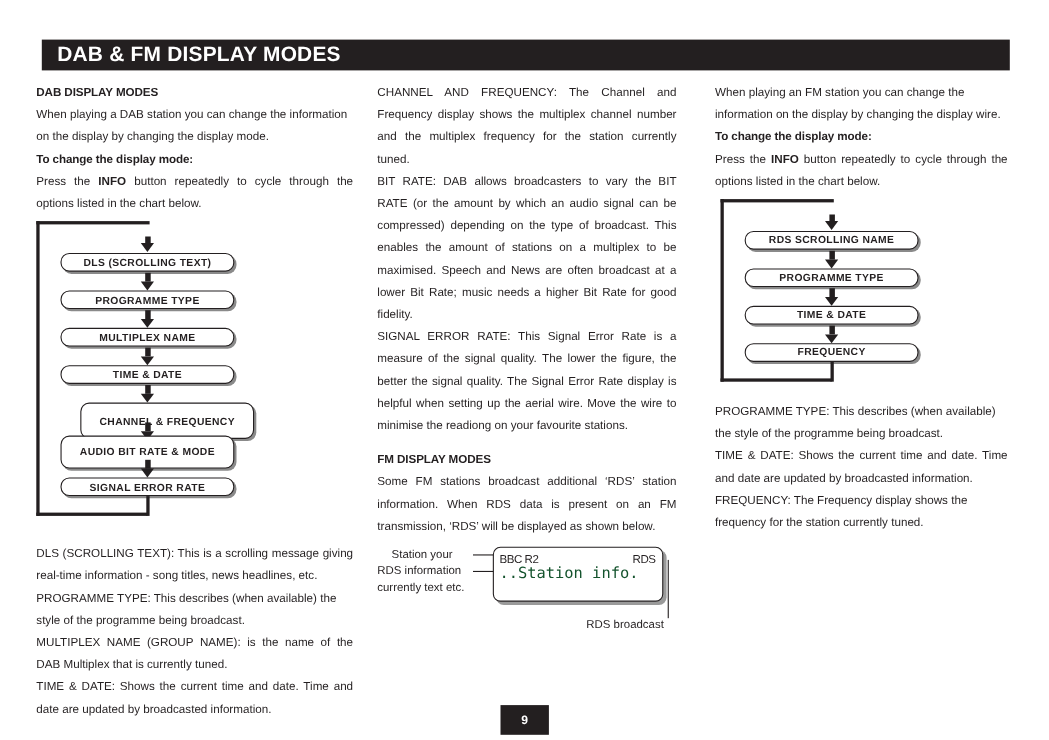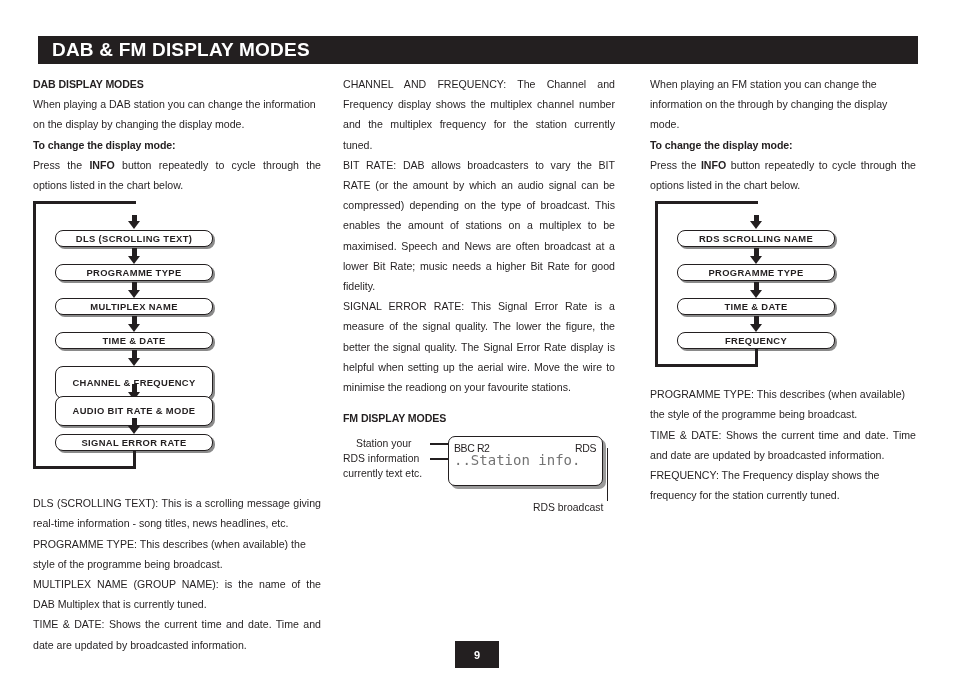--- a/index.html
+++ b/index.html
@@ -133,21 +133,21 @@
     letter-spacing: -0.4px;
     color: #231f20;
   }
   #lcd-line-2 {
     position: absolute;
     left: 5px;
     top: 13px;
     font-family: "DejaVu Sans Mono", monospace;
     font-size: 14px;
     letter-spacing: 0px;
-    color: #737373;
+    color: #14532d;
     white-space: pre;
   }
   .callout-label {
     position: absolute;
     font-size: 10.4px;
     line-height: 15px;
     white-space: nowrap;
     color: #231f20;
   }
   .leader {
@@ -207,21 +207,21 @@
         <div class="flow-box" style="left: 22px; top: 90px; width: 158px; height: 17px;">
           <span>MULTIPLEX NAME</span>
         </div>
         <div class="arrow-stem" style="left: 98.5px; top: 108px; height: 8px;"></div>
         <div class="arrow-head" style="left: 95px; top: 116px;"></div>
         <div class="flow-box" style="left: 22px; top: 124px; width: 158px; height: 17px;">
           <span>TIME &amp; DATE</span>
         </div>
         <div class="arrow-stem" style="left: 98.5px; top: 142px; height: 8px;"></div>
         <div class="arrow-head" style="left: 95px; top: 150px;"></div>
-        <div class="flow-box" style="left: 22px; top: 158px; width: 158px; height: 33px;">
+        <div class="flow-box" style="left: 40px; top: 158px; width: 158px; height: 33px;">
           <span>CHANNEL &amp; FREQUENCY</span>
         </div>
         <div class="arrow-stem" style="left: 98.5px; top: 176px; height: 8px;"></div>
         <div class="arrow-head" style="left: 95px; top: 184px;"></div>
         <div class="flow-box" style="left: 22px; top: 188px; width: 158px; height: 30px;">
           <span>AUDIO BIT RATE &amp; MODE</span>
         </div>
         <div class="arrow-stem" style="left: 98.5px; top: 210px; height: 8px;"></div>
         <div class="arrow-head" style="left: 95px; top: 218px;"></div>
         <div class="flow-box" style="left: 22px; top: 226px; width: 158px; height: 17px;">
@@ -244,20 +244,21 @@
 
 <div class="column" id="col-2">
 
   <p class="para">CHANNEL AND FREQUENCY: The Channel and Frequency display shows the multiplex channel number and the multiplex frequency for the station currently tuned.</p>
   <p class="para">BIT RATE: DAB allows broadcasters to vary the BIT RATE (or the amount by which an audio signal can be compressed) depending on the type of broadcast. This enables the amount of stations on a multiplex to be maximised. Speech and News are often broadcast at a lower Bit Rate; music needs a higher Bit Rate for good fidelity.</p>
   <p class="para">SIGNAL ERROR RATE: This Signal Error Rate is a measure of the signal quality. The lower the figure, the better the signal quality. The Signal Error Rate display is helpful when setting up the aerial wire. Move the wire to minimise the readiong on your favourite stations.</p>
 
   <div class="spacer-sm"></div>
 
   <div class="sec-head">FM DISPLAY MODES</div>
+  <p class="para">Some FM stations broadcast additional ‘RDS’ station information. When RDS data is present on an FM transmission, ‘RDS’ will be displayed as shown below.</p>
 
   <div id="rds-figure">
 
     <div class="callout-label" style="left:13px;top:8px;">Station your</div>
     <div class="leader" style="left:87px;top:15px;width:20px;height:1.4px;"></div>
 
     <div class="callout-label" style="left:0px;top:23px;">RDS information</div>
     <div class="leader" style="left:87px;top:30px;width:20px;height:1.4px;"></div>
 
     <div class="callout-label" style="left:0px;top:38px;">currently text etc.</div>
@@ -270,21 +271,21 @@
       <div id="lcd-line-2">..Station info.</div>
     </div>
 
     <div class="leader" style="left:264px;top:20px;width:1.4px;height:53px;"></div>
     <div class="callout-label" style="left:190px;top:72px;">RDS broadcast</div>
   </div>
 </div>
 
 <div class="column" id="col-3">
 
-  <p class="para noj">When playing an FM station you can change the information on the through by changing the display mode.</p>
+  <p class="para noj">When playing an FM station you can change the information on the display by changing the display wire.</p>
 
   <div class="sec-head">To change the display mode:</div>
 
   <p class="para"><span>Press the </span><span class="b">INFO</span><span> button repeatedly to cycle through the options listed in the chart below.</span></p>
 
   <div class="flow" id="fm-flow" style="height: 165px; margin-top: 13px;">
     <div class="flow-inner" id="fm-flow-inner">
         <div class="arrow-stem" style="left: 103.5px; top: 7px; height: 6px;"></div>
         <div class="arrow-head" style="left: 100px; top: 13px;"></div>
         <div class="flow-box" style="left: 27px; top: 22px; width: 158px; height: 17px;">

